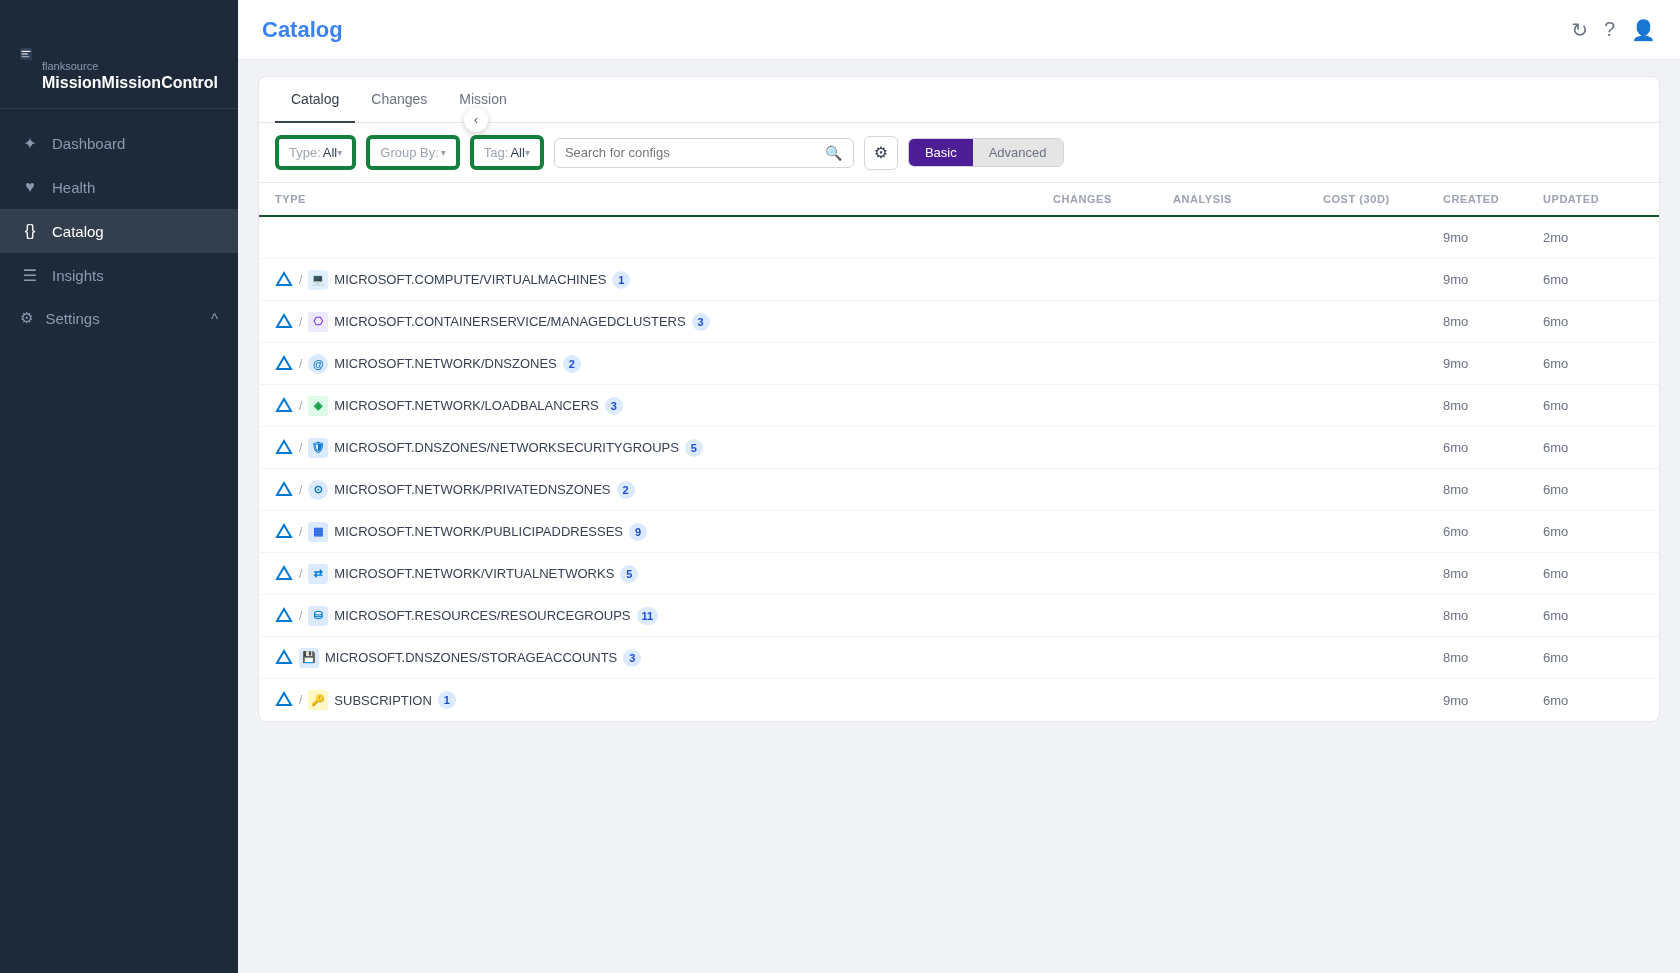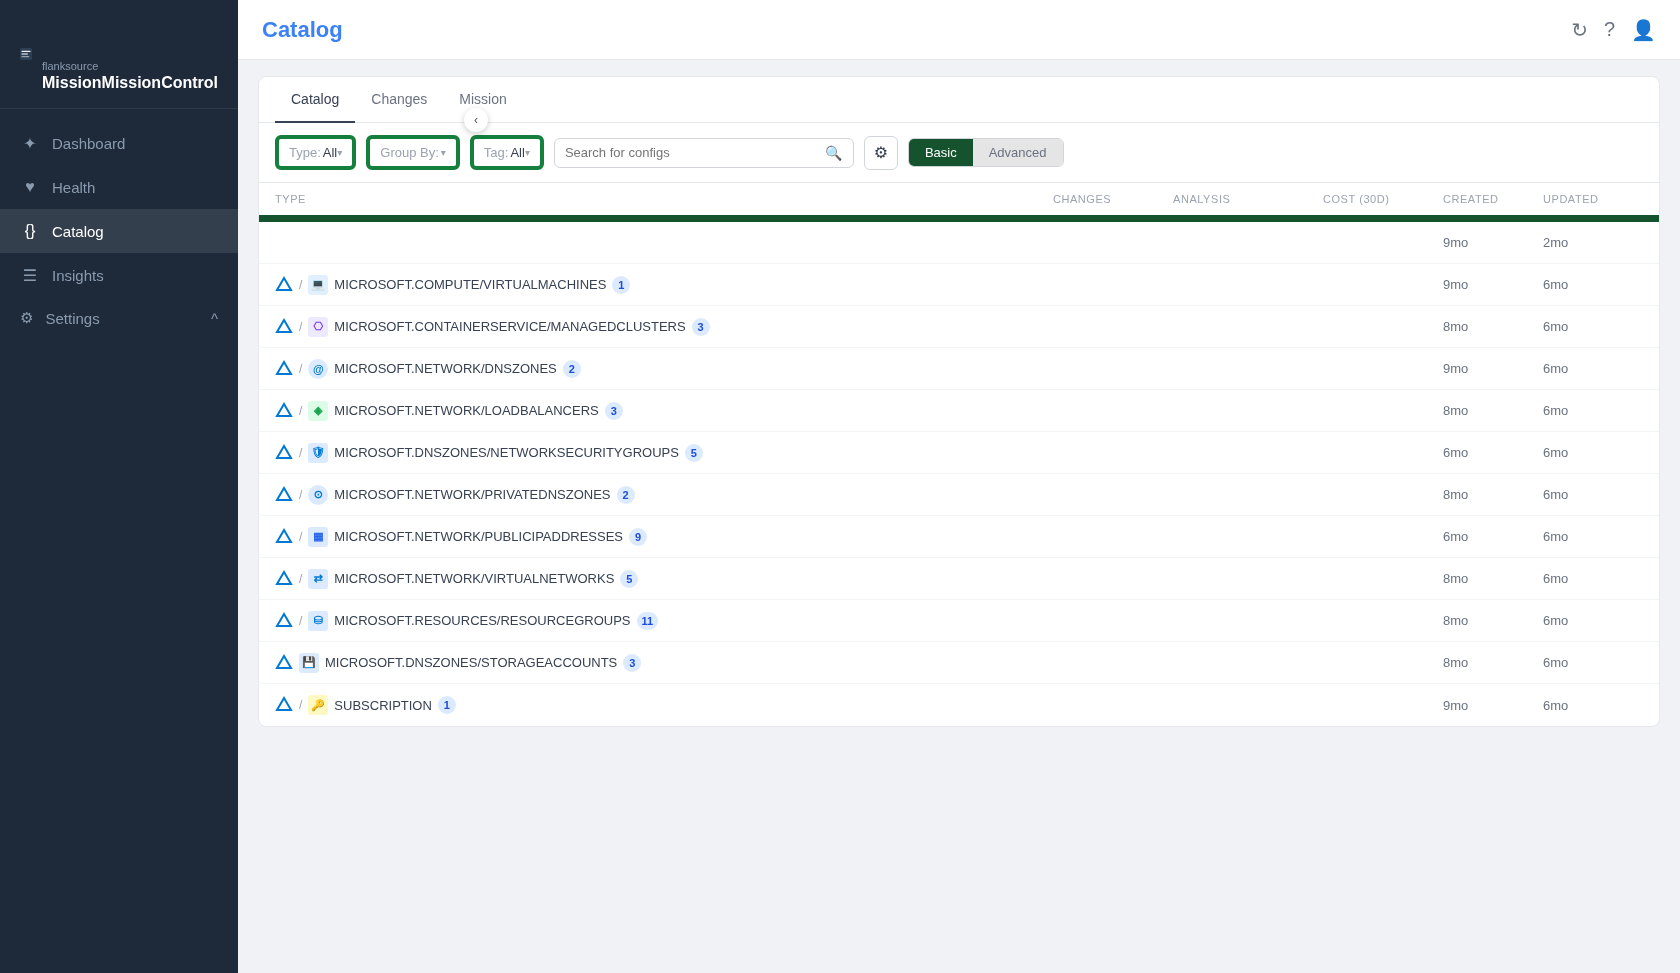--- a/index.html
+++ b/index.html
@@ -228,35 +228,35 @@
       overflow: hidden;
     }
     .toggle-btn {
       padding: 6px 16px;
       font-size: 13px;
       cursor: pointer;
       background: #e5e5e5;
       color: #6b7280;
     }
     .toggle-btn.active {
-      background: #14532d;
+      background: #4c1d95;
       color: #fff;
     }
 
     
     .table-header {
       display: grid;
       grid-template-columns: 1fr 120px 150px 120px 100px 100px;
       padding: 10px 16px;
       font-size: 11px;
-      font-weight: 400;
+      font-weight: 700;
       color: #9ca3af;
       letter-spacing: 0.05em;
       text-transform: uppercase;
-      border-bottom: 7px solid #14532d;
+      border-bottom: 2px solid #14532d;
     }
     .table-row {
       display: grid;
       grid-template-columns: 1fr 120px 150px 120px 100px 100px;
       padding: 0 16px;
       border-bottom: 1px solid #f3f4f6;
       align-items: center;
       min-height: 42px;
     }
     .table-row:last-child { border-bottom: none; }

